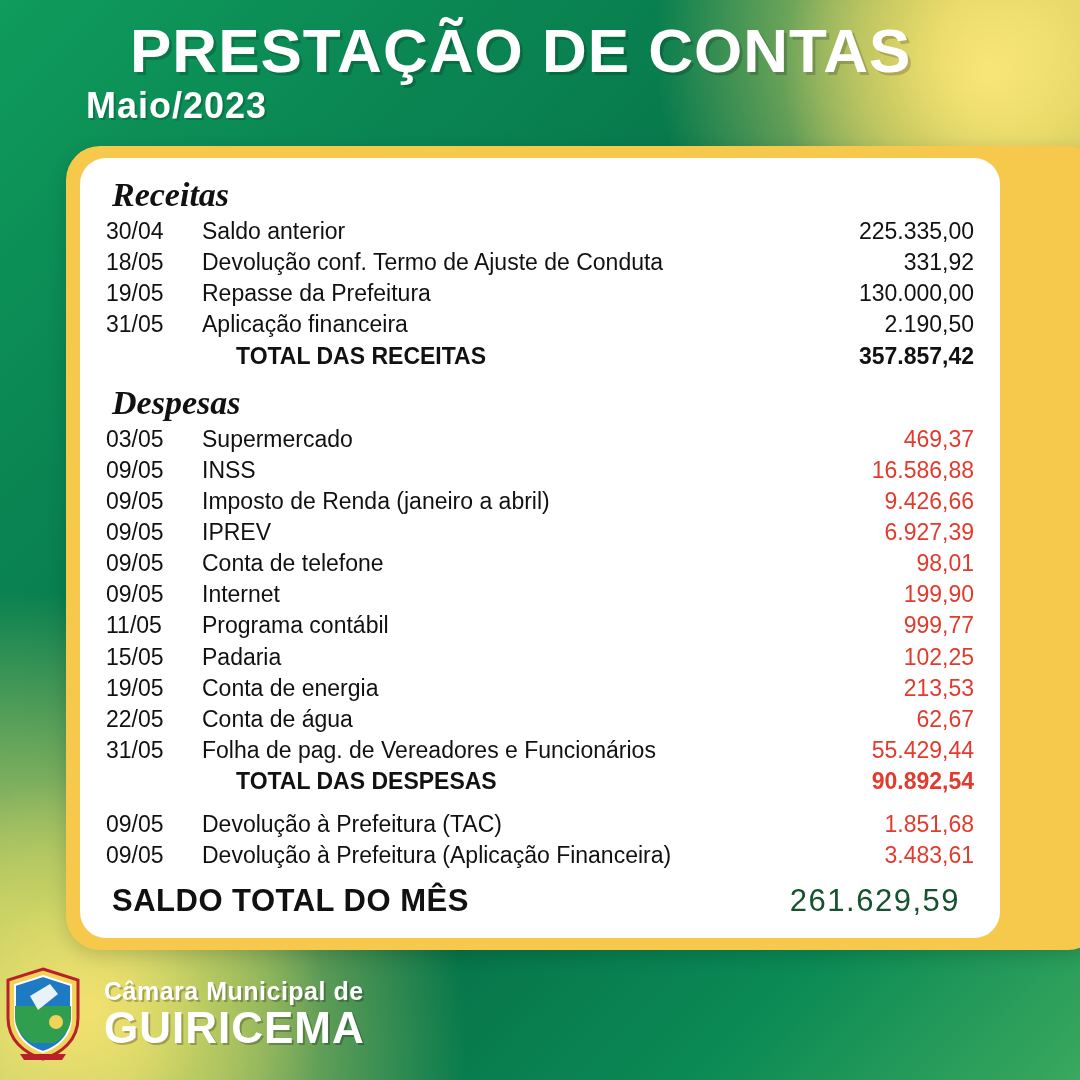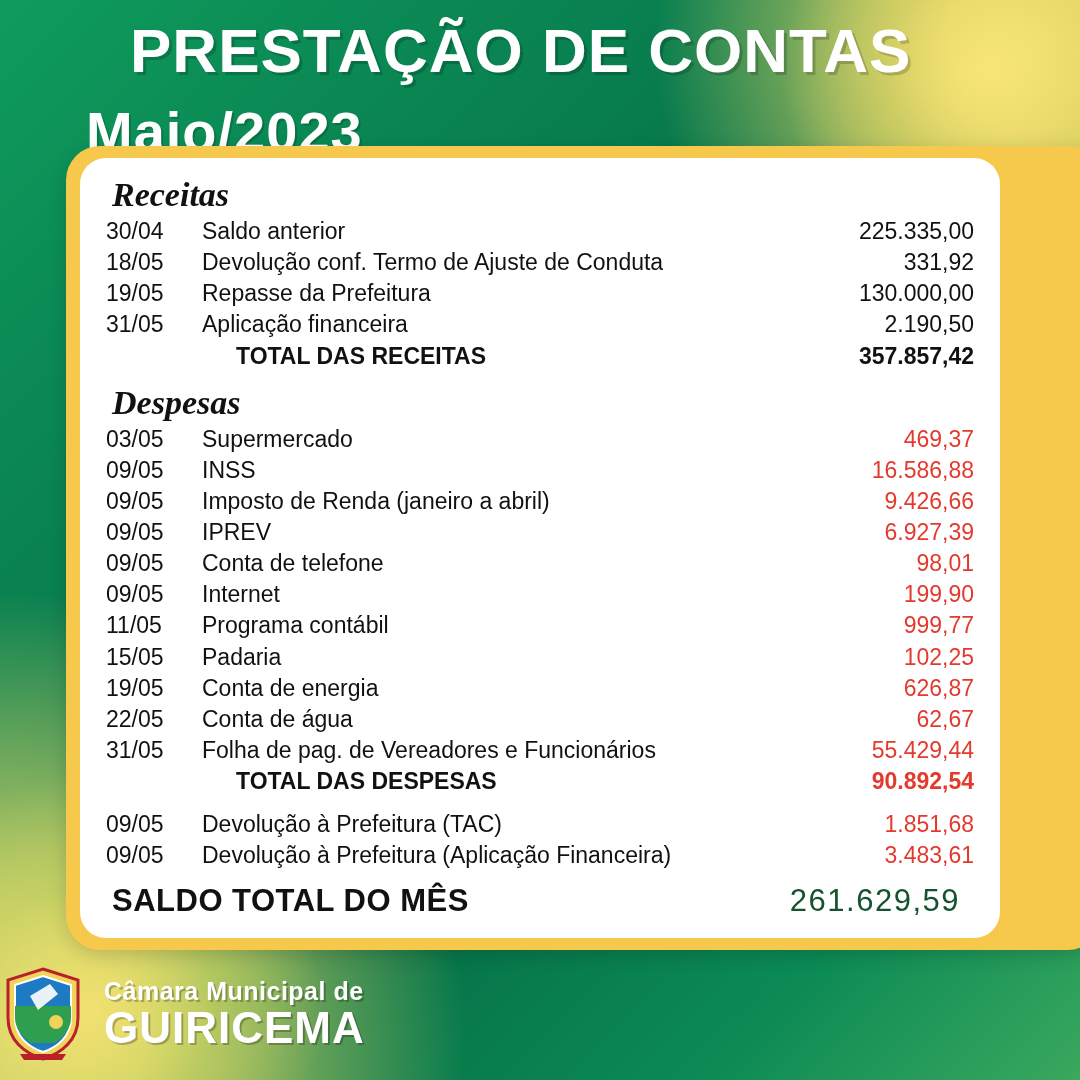--- a/index.html
+++ b/index.html
@@ -46,24 +46,24 @@
     color: #ffffff;
     font-size: 62px;
     font-weight: bold;
     letter-spacing: 1px;
     line-height: 1.05;
     text-shadow: 3px 3px 0 rgba(0,0,0,0.18);
     margin-left: 44px;
   }
   .subtitle {
     color: #ffffff;
-    font-size: 56px;
+    font-size: 36px;
     font-weight: bold;
     letter-spacing: 1px;
-    margin-top: 16px;
+    margin-top: 2px;
     text-shadow: 2px 2px 0 rgba(0,0,0,0.18);
   }
 
   .card-wrap {
     position: absolute;
     left: 66px;
     top: 146px;
     width: 1036px;
     height: 804px;
     background: #f6c84c;
@@ -264,21 +264,21 @@
             <td class="val">999,77</td>
           </tr>
           <tr class="red">
             <td class="date">15/05</td>
             <td class="desc">Padaria</td>
             <td class="val">102,25</td>
           </tr>
           <tr class="red">
             <td class="date">19/05</td>
             <td class="desc">Conta de energia</td>
-            <td class="val">626,87</td>
+            <td class="val">213,53</td>
           </tr>
           <tr class="red">
             <td class="date">22/05</td>
             <td class="desc">Conta de água</td>
             <td class="val">62,67</td>
           </tr>
           <tr class="red">
             <td class="date">31/05</td>
             <td class="desc">Folha de pag. de Vereadores e Funcionários</td>
             <td class="val">55.429,44</td>

